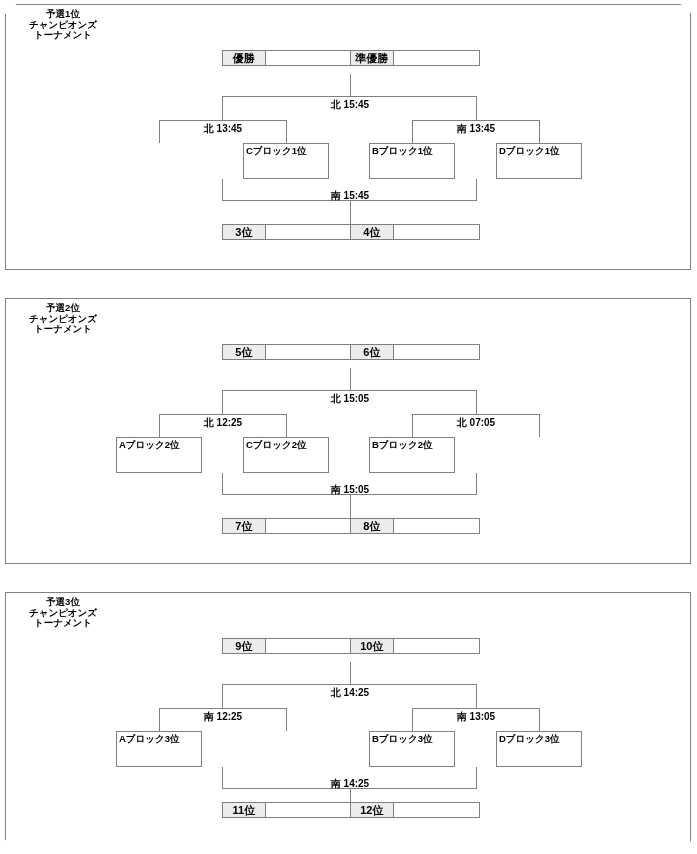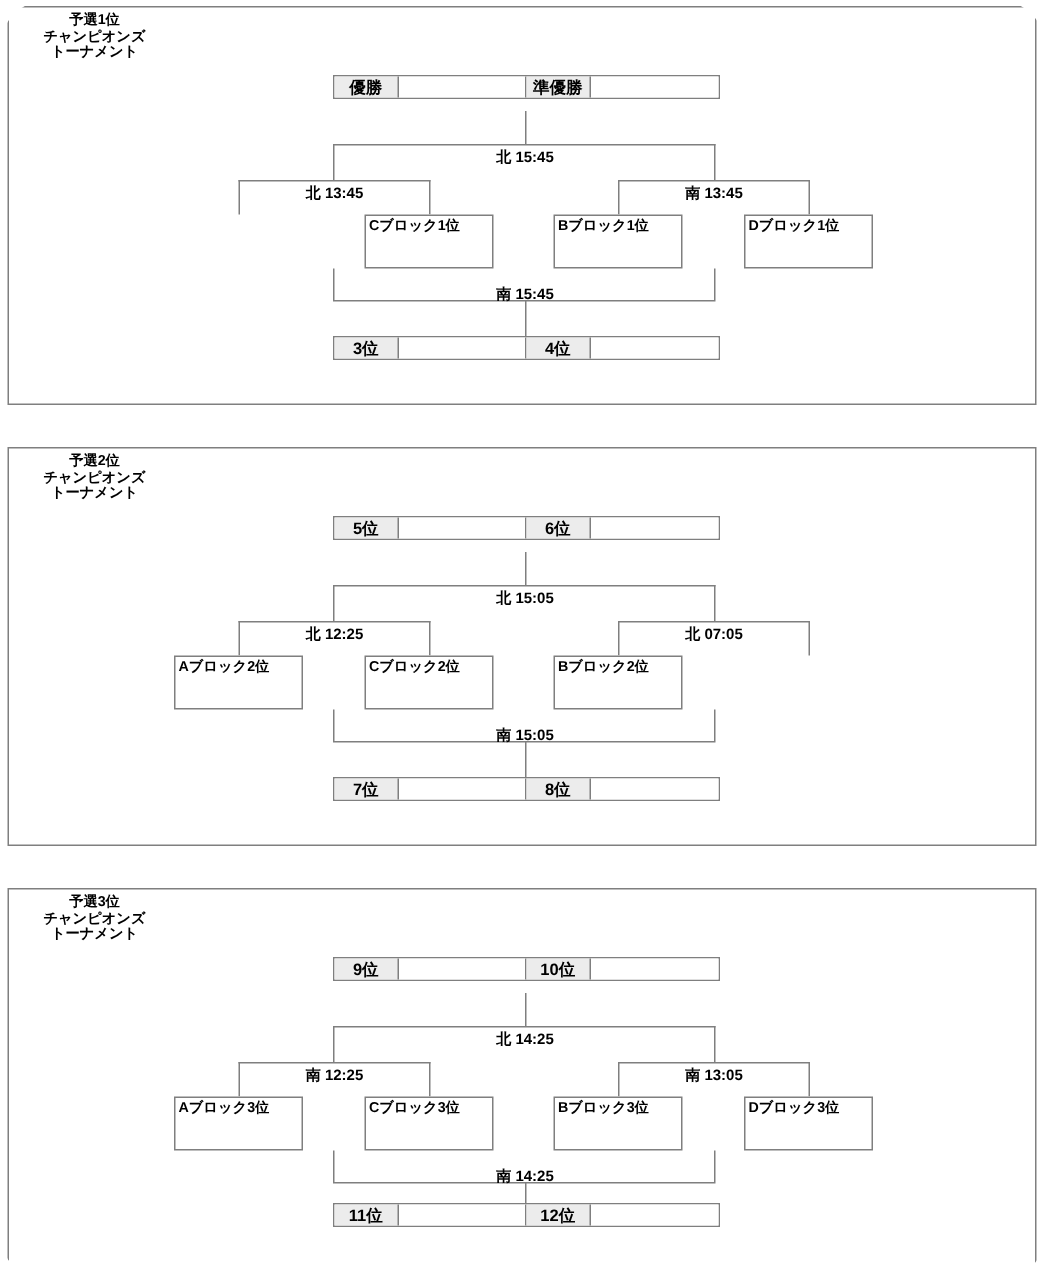--- a/index.html
+++ b/index.html
@@ -134,21 +134,20 @@
     <div class="vline" style="left:476px;top:92px;height:24px"></div>
     <div class="hline" style="left:159px;top:116px;width:128px"></div>
     <div class="hline" style="left:412px;top:116px;width:128px"></div>
     <div class="mlabel" style="left:223px;top:118px">南 12:25</div>
     <div class="mlabel" style="left:476px;top:118px">南 13:05</div>
     <div class="vline" style="left:159px;top:116px;height:23px"></div>
     <div class="vline" style="left:286px;top:116px;height:23px"></div>
     <div class="vline" style="left:412px;top:116px;height:23px"></div>
     <div class="vline" style="left:539px;top:116px;height:23px"></div>
     <div class="team" style="left:116px">Aブロック3位</div>
-    <div class="team" style="left:243px">Cブロック3位</div>
     <div class="team" style="left:369px">Bブロック3位</div>
     <div class="team" style="left:496px">Dブロック3位</div>
     <div class="vline" style="left:222px;top:175px;height:21px"></div>
     <div class="vline" style="left:476px;top:175px;height:21px"></div>
     <div class="hline" style="left:222px;top:196px;width:255px"></div>
     <div class="mlabel" style="left:350px;top:185px">南 14:25</div>
     <div class="vline" style="left:350px;top:196px;height:24px"></div>
     <div class="prow" style="top:210px">
       <div class="lab">11位</div>
       <div class="val"></div>

